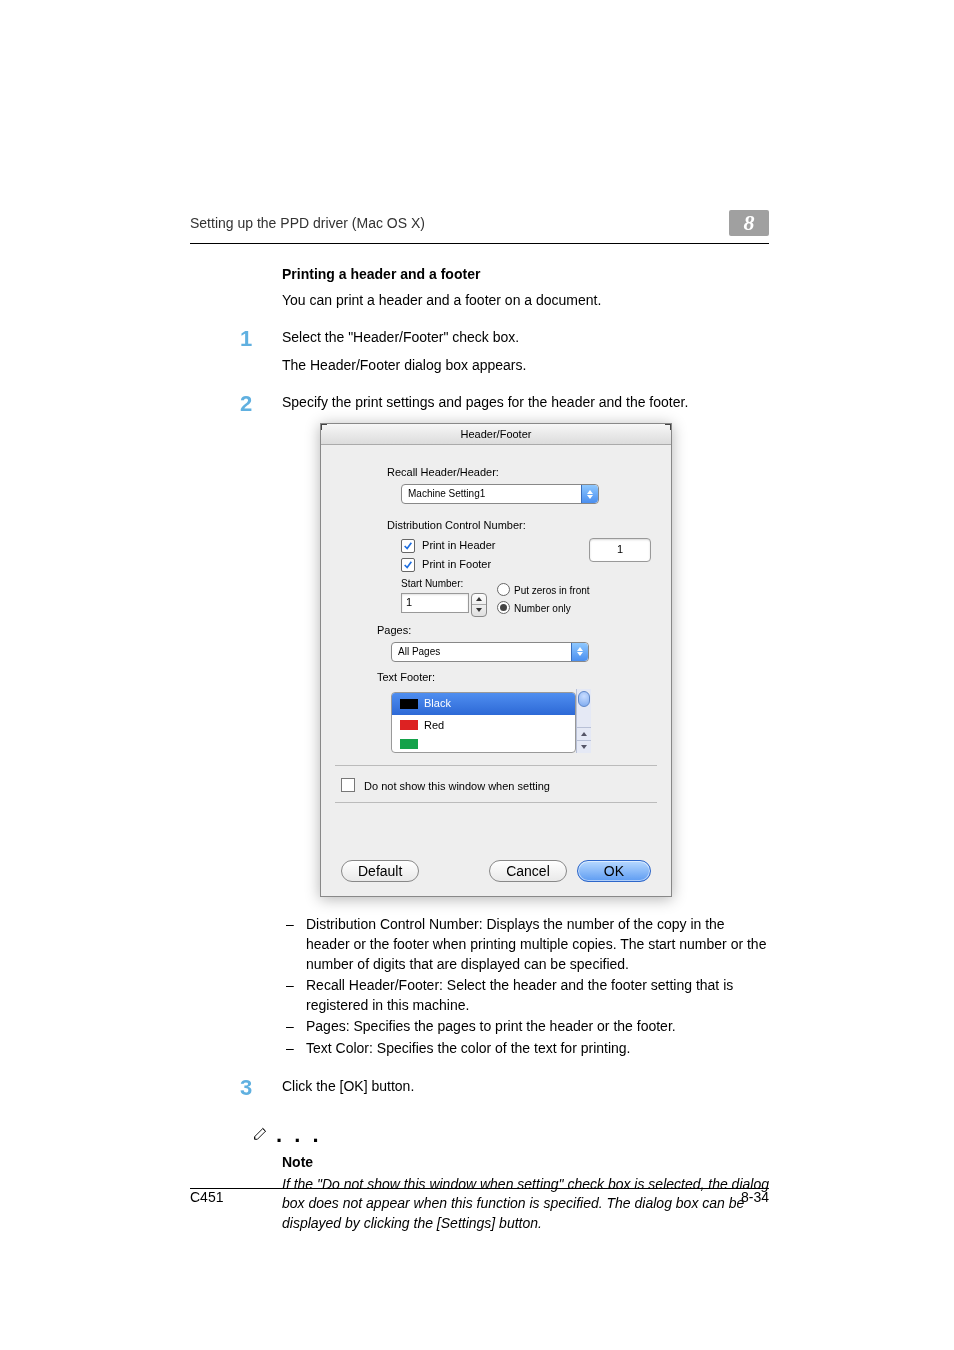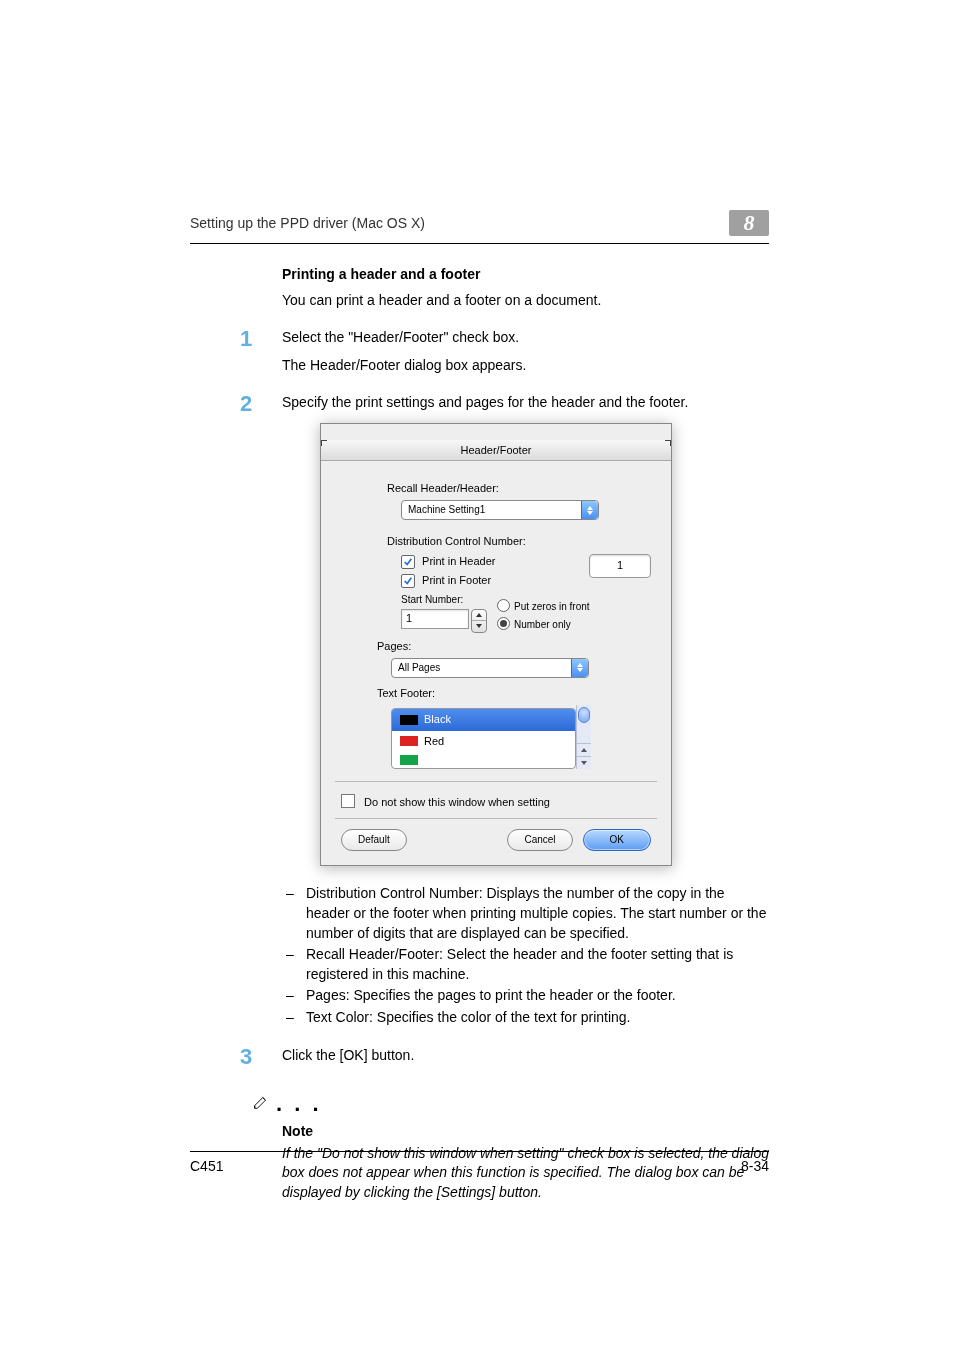--- a/index.html
+++ b/index.html
@@ -111,21 +111,20 @@
   .note-text {
     font-style: italic;
     margin-top: 2px;
   }
   .foot {
     position: absolute;
     left: 190px;
     right: 185px;
     bottom: 88px;
     border-top: 1px solid #000;
-    padding-top: 6px;
     font-size: 14px;
     display:flex;
     justify-content: space-between;
   }
 
   
   .dialog {
     margin: 10px 0 18px 38px;
     width: 350px;
     background: #eeeeee;
@@ -136,21 +135,20 @@
     box-shadow: 0 2px 14px rgba(0,0,0,.3);
   }
   .dialog .titlebar {
     height: 20px;
     background: linear-gradient(#f7f7f7,#dcdcdc);
     border-bottom: 1px solid #aaa;
     text-align: center;
     font-size: 11px;
     line-height: 20px;
     position: relative;
-    margin-top: 16px;
   }
   .dialog .corner {
     position:absolute;
     top:0; height:5px; width:5px;
   }
   .dialog .corner.l{ left:0; border-top:1px solid #444; border-left:1px solid #444;}
   .dialog .corner.r{ right:0; border-top:1px solid #444; border-right:1px solid #444;}
   .dialog-body {
     padding: 14px 20px 14px 20px;
   }
@@ -209,21 +207,21 @@
   .color-row{
     display:flex;align-items:center;gap:6px;padding:3px 8px;font-size:11px;
   }
   .color-row.sel{background:linear-gradient(#4f8ef0,#2d69d6);color:#fff;}
   .swatch{width:18px;height:10px;}
   .scrollbar{
     width:14px;background:#e5e9f5;border-left:1px solid #b8c0d6;display:flex;flex-direction:column;align-items:center;
   }
   .hr{height:1px;background:#bbb;margin:12px -6px;}
   .mac-btn{
-    height:20px;border-radius:11px;border:1px solid #888;background:linear-gradient(#fff,#e9e9e9);font-size:10px;display:inline-flex;align-items:center;justify-content:center;padding:0 16px;
+    height:20px;border-radius:11px;border:1px solid #888;background:linear-gradient(#fff,#e9e9e9);font-size:14px;display:inline-flex;align-items:center;justify-content:center;padding:0 16px;margin-top:47px;
   }
   .mac-btn.default{
     border-color:#2d66c9;background:linear-gradient(#b7d9ff,#5e9cf2);box-shadow: inset 0 0 0 1px rgba(255,255,255,.5);
   }
   .square-check{
     width:12px;height:12px;border:1px solid #777;background:#fff;display:inline-block;margin-right:6px;vertical-align:-2px;
   }
   .pencil {
     width:18px;height:18px;display:inline-block;
   }

